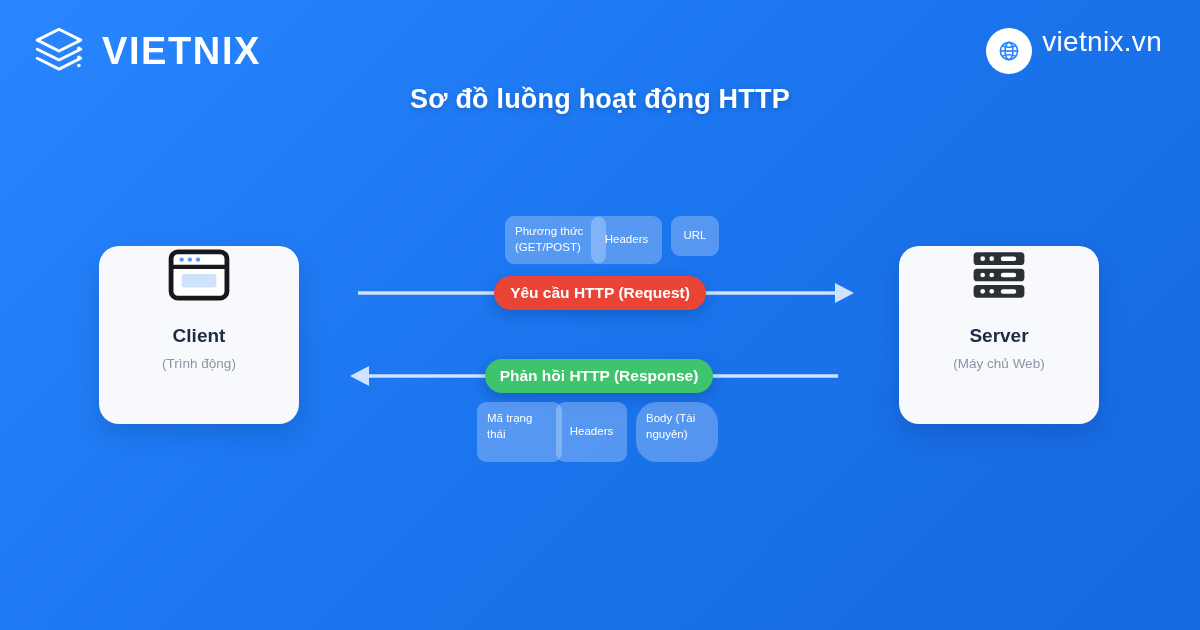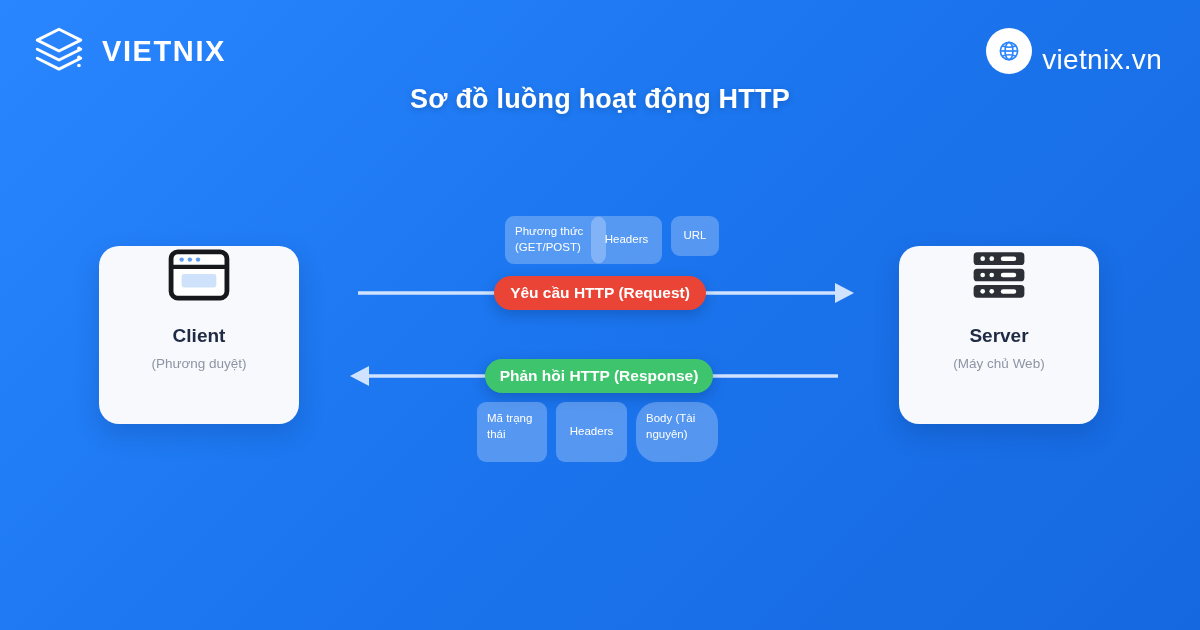--- a/index.html
+++ b/index.html
@@ -30,32 +30,32 @@
     position: absolute;
     left: 30px;
     top: 22px;
     display: flex;
     align-items: center;
     gap: 14px;
   }
   .brand-mark { width: 58px; height: 58px; display: block; }
   .brand-text {
     color: #ffffff;
-    font-size: 29px;
+    font-size: 38px;
     font-weight: 700;
     letter-spacing: 1.6px;
     line-height: 1;
   }
 
   .site {
     position: absolute;
     right: 38px;
     top: 28px;
     display: flex;
-    align-items: flex-end;
+    align-items: flex-start;
     gap: 10px;
   }
   .globe-badge {
     width: 46px; height: 46px;
     border-radius: 50%;
     background: #ffffff;
     display: flex;
     align-items: center;
     justify-content: center;
   }
@@ -157,21 +157,21 @@
     padding: 9px 10px;
     display: flex;
     align-items: center;
   }
   .tag.center { justify-content: center; text-align: center; }
 
   .tag-t0 { left: 505px; top: 216px; width: 101px; height: 48px; }
   .tag-t1 { left: 591px; top: 216px; width: 71px;  height: 48px; }
   .tag-t2 { left: 671px; top: 216px; width: 48px;  height: 40px; padding-left: 10px; }
 
-  .tag-b0 { left: 477px; top: 402px; width: 70px;  height: 60px; align-items: flex-start; }
+  .tag-b0 { left: 477px; top: 402px; width: 85px;  height: 60px; align-items: flex-start; }
   .tag-b1 { left: 556px; top: 402px; width: 71px;  height: 60px; }
   .tag-b2 { left: 636px; top: 402px; width: 82px;  height: 60px; align-items: flex-start; border-radius: 21px; }
 </style>
 </head>
 <body>
 
 <div id="stage">
 
   <div class="brand">
     <span class="brand-mark">
@@ -218,21 +218,21 @@
         <line x1="3" y1="18.5" x2="61" y2="18.5" stroke="#17181c" stroke-width="4.4"></line>
         <g fill="#5d9cf5">
           <circle cx="14" cy="11" r="2.3"></circle>
           <circle cx="22.5" cy="11" r="2.3"></circle>
           <circle cx="31" cy="11" r="2.3"></circle>
         </g>
         <rect x="14" y="26" width="36" height="14" rx="2.5" fill="#cfe2fb"></rect>
       </svg>
     </span>
     <span class="node-title">Client</span>
-    <span class="node-sub">(Phương duyệt)</span>
+    <span class="node-sub">(Trình động)</span>
   </div>
 
   <div class="node server">
     <span class="node-icon">
       <svg viewBox="0 0 64 52" width="58" height="48" aria-hidden="true">
         <g fill="#2d2f36">
           <rect x="4" y="1" width="56" height="14" rx="4"></rect>
           <rect x="4" y="19" width="56" height="14" rx="4"></rect>
           <rect x="4" y="37" width="56" height="14" rx="4"></rect>
         </g>

